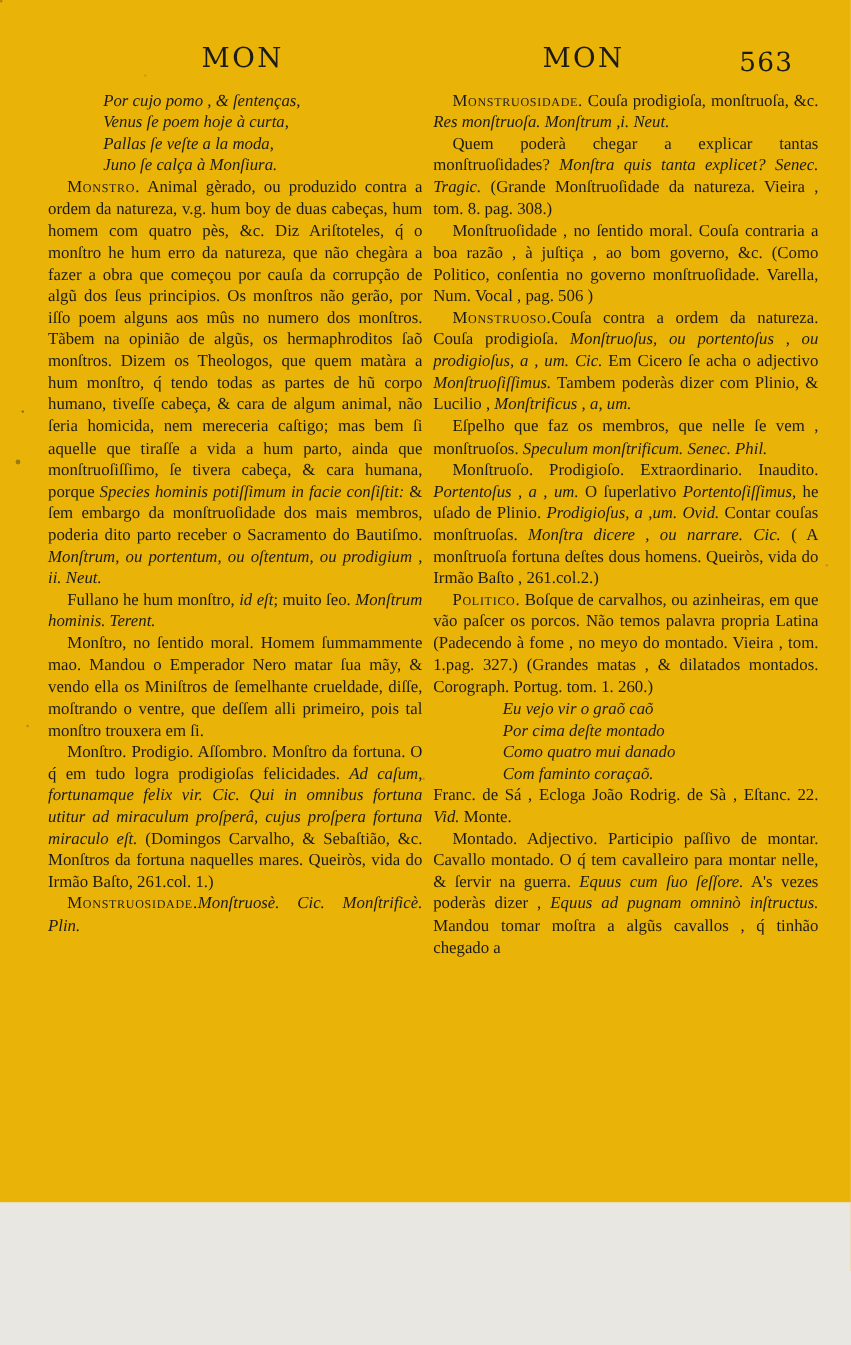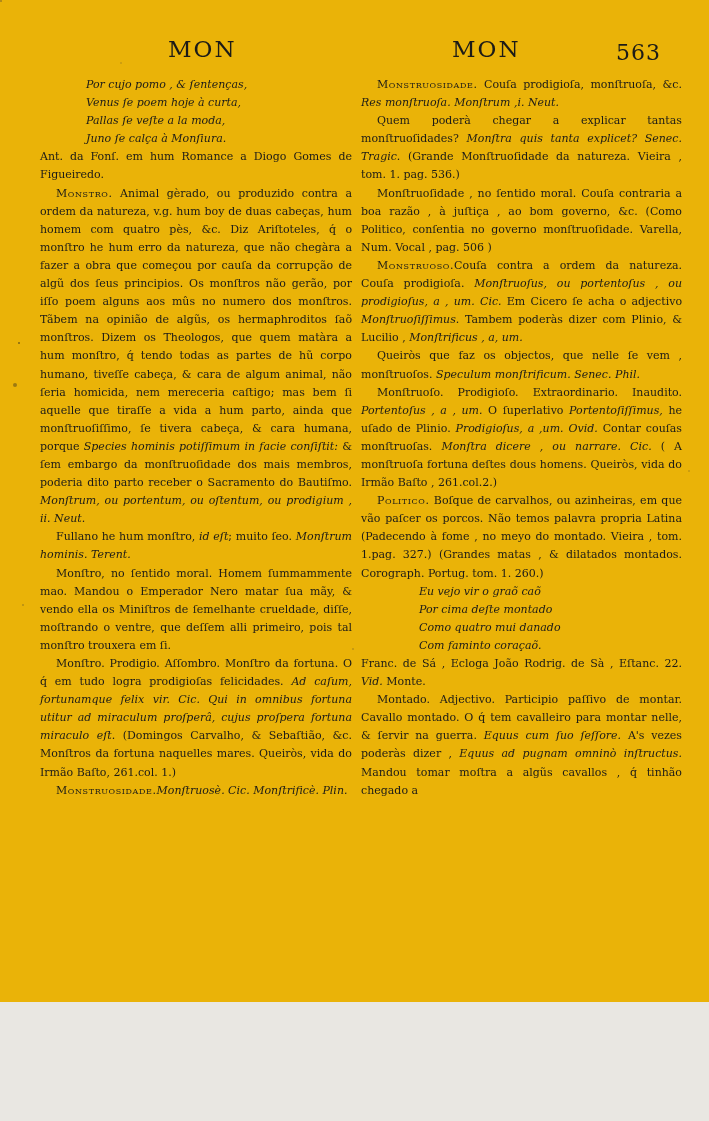--- a/index.html
+++ b/index.html
@@ -20,22 +20,23 @@
   }
   .running-title.left{left:168px;}
   .running-title.right{left:452px;}
   .page-number{
     position:absolute;top:4px;left:616px;
     font-size:22px;letter-spacing:1px;
   }
   
   .col{
     position:absolute;top:76px;
-    font-size:11px;line-height:18.1px;
+    font-size:14px;line-height:18.1px;
     text-align:justify;
+    font-family:Liberation Serif, serif;
   }
   .col-left{left:40px;width:312px;}
   .col-right{left:361px;width:321px;}
   .para{margin:0;text-align:justify;text-indent:16px;}
   .para.noindent{text-indent:0;}
   .para.verse{
     text-align:left;text-indent:0;
     padding-left:46px;
     font-style:italic;
   }
@@ -75,33 +76,32 @@
     <span class="running-title left">MON</span>
     <span class="running-title right">MON</span>
     <span class="page-number">563</span>
   </div>
 
   <div class="col col-left">
       <p class="para verse"><span class="italic">Por cujo pomo , &amp; ſentenças,</span></p>
       <p class="para verse"><span class="italic">Venus ſe poem hoje à curta,</span></p>
       <p class="para verse"><span class="italic">Pallas ſe veſte a la moda,</span></p>
       <p class="para verse"><span class="italic">Juno ſe calça à Monſiura.</span></p>
-      <p class="para noindent"><span class="normal">Ant. da Fonſ. em hum Romance a Diogo Gomes de Figueiredo.</span></p>
       <p class="para entry"><span class="sc">Monstro.</span><span class="normal"> Animal gèrado, ou produzido contra a ordem da natureza, v.g. hum boy de duas cabeças, hum homem com quatro pès, &amp;c. Diz Ariſtoteles, q́ o monſtro he hum erro da natureza, que não chegàra a fazer a obra que começou por cauſa da corrupção de algũ dos ſeus principios. Os monſtros não gerão, por iſſo poem alguns aos mûs no numero dos monſtros. Tãbem na opinião de algũs, os hermaphroditos ſaõ monſtros. Dizem os Theologos, que quem matàra a hum monſtro, q́ tendo todas as partes de hũ corpo humano, tiveſſe cabeça, &amp; cara de algum animal, não ſeria homicida, nem mereceria caſtigo; mas bem ſi aquelle que tiraſſe a vida a hum parto, ainda que monſtruoſiſſimo, ſe tivera cabeça, &amp; cara humana, porque </span><span class="italic">Species hominis potiſſimum in facie conſiſtit:</span><span class="normal"> &amp; ſem embargo da monſtruoſidade dos mais membros, poderia dito parto receber o Sacramento do Bautiſmo. </span><span class="italic">Monſtrum, ou portentum, ou oſtentum, ou prodigium , ii. Neut.</span></p>
       <p class="para entry"><span class="normal">Fullano he hum monſtro, </span><span class="italic">id eſt</span><span class="normal">; muito ſeo. </span><span class="italic">Monſtrum hominis. Terent.</span></p>
       <p class="para entry"><span class="normal">Monſtro, no ſentido moral. Homem ſummammente mao. Mandou o Emperador Nero matar ſua mãy, &amp; vendo ella os Miniſtros de ſemelhante crueldade, diſſe, moſtrando o ventre, que deſſem alli primeiro, pois tal monſtro trouxera em ſi.</span></p>
       <p class="para entry"><span class="normal">Monſtro. Prodigio. Aſſombro. Monſtro da fortuna. O q́ em tudo logra prodigioſas felicidades. </span><span class="italic">Ad caſum, fortunamque felix vir. Cic. Qui in omnibus fortuna utitur ad miraculum proſperâ, cujus proſpera fortuna miraculo eſt.</span><span class="normal"> (Domingos Carvalho, &amp; Sebaſtião, &amp;c. Monſtros da fortuna naquelles mares. Queiròs, vida do Irmão Baſto, 261.col. 1.)</span></p>
       <p class="para entry"><span class="sc">Monstruosidade.</span><span class="italic">Monſtruosè. Cic. Monſtrificè. Plin.</span></p>
     </div>
   <div class="col col-right">
       <p class="para entry"><span class="sc">Monstruosidade.</span><span class="normal"> Couſa prodigioſa, monſtruoſa, &amp;c. </span><span class="italic">Res monſtruoſa. Monſtrum ,i. Neut.</span></p>
-      <p class="para entry"><span class="normal">Quem poderà chegar a explicar tantas monſtruoſidades? </span><span class="italic">Monſtra quis tanta explicet? Senec. Tragic.</span><span class="normal"> (Grande Monſtruoſidade da natureza. Vieira , tom. 1. pag. 536.)</span></p>
+      <p class="para entry"><span class="normal">Quem poderà chegar a explicar tantas monſtruoſidades? </span><span class="italic">Monſtra quis tanta explicet? Senec. Tragic.</span><span class="normal"> (Grande Monſtruoſidade da natureza. Vieira , tom. 8. pag. 308.)</span></p>
       <p class="para entry"><span class="normal">Monſtruoſidade , no ſentido moral. Couſa contraria a boa razão , à juſtiça , ao bom governo, &amp;c. (Como Politico, conſentia no governo monſtruoſidade. Varella, Num. Vocal , pag. 506 )</span></p>
       <p class="para entry"><span class="sc">Monstruoso.</span><span class="normal">Couſa contra a ordem da natureza. Couſa prodigioſa. </span><span class="italic">Monſtruoſus, ou portentoſus , ou prodigioſus, a , um. Cic.</span><span class="normal"> Em Cicero ſe acha o adjectivo </span><span class="italic">Monſtruoſiſſimus.</span><span class="normal"> Tambem poderàs dizer com Plinio, &amp; Lucilio , </span><span class="italic">Monſtrificus , a, um.</span></p>
-      <p class="para entry"><span class="normal">Queiròs que faz os objectos, que nelle ſe vem , monſtruoſos. </span><span class="italic">Speculum monſtrificum. Senec. Phil.</span></p>
+      <p class="para entry"><span class="normal">Eſpelho que faz os membros, que nelle ſe vem , monſtruoſos. </span><span class="italic">Speculum monſtrificum. Senec. Phil.</span></p>
       <p class="para entry"><span class="normal">Monſtruoſo. Prodigioſo. Extraordinario. Inaudito. </span><span class="italic">Portentoſus , a , um.</span><span class="normal"> O ſuperlativo </span><span class="italic">Portentoſiſſimus,</span><span class="normal"> he uſado de Plinio. </span><span class="italic">Prodigioſus, a ,um. Ovid.</span><span class="normal"> Contar couſas monſtruoſas. </span><span class="italic">Monſtra dicere , ou narrare. Cic.</span><span class="normal"> ( A monſtruoſa fortuna deſtes dous homens. Queiròs, vida do Irmão Baſto , 261.col.2.)</span></p>
       <p class="para entry"><span class="sc">Politico.</span><span class="normal"> Boſque de carvalhos, ou azinheiras, em que vão paſcer os porcos. Não temos palavra propria Latina (Padecendo à fome , no meyo do montado. Vieira , tom. 1.pag. 327.) (Grandes matas , &amp; dilatados montados. Corograph. Portug. tom. 1. 260.)</span></p>
       <p class="para verse"><span class="italic">Eu vejo vir o graõ caõ</span></p>
       <p class="para verse"><span class="italic">Por cima deſte montado</span></p>
       <p class="para verse"><span class="italic">Como quatro mui danado</span></p>
       <p class="para verse"><span class="italic">Com faminto coraçaõ.</span></p>
       <p class="para noindent"><span class="normal">Franc. de Sá , Ecloga João Rodrig. de Sà , Eſtanc. 22. </span><span class="italic">Vid.</span><span class="normal"> Monte.</span></p>
       <p class="para entry"><span class="normal">Montado. Adjectivo. Participio paſſivo de montar. Cavallo montado. O q́ tem cavalleiro para montar nelle, &amp; ſervir na guerra. </span><span class="italic">Equus cum ſuo ſeſſore.</span><span class="normal"> A's vezes poderàs dizer , </span><span class="italic">Equus ad pugnam omninò inſtructus.</span><span class="normal"> Mandou tomar moſtra a algũs cavallos , q́ tinhão chegado a</span></p>
     </div>
 

